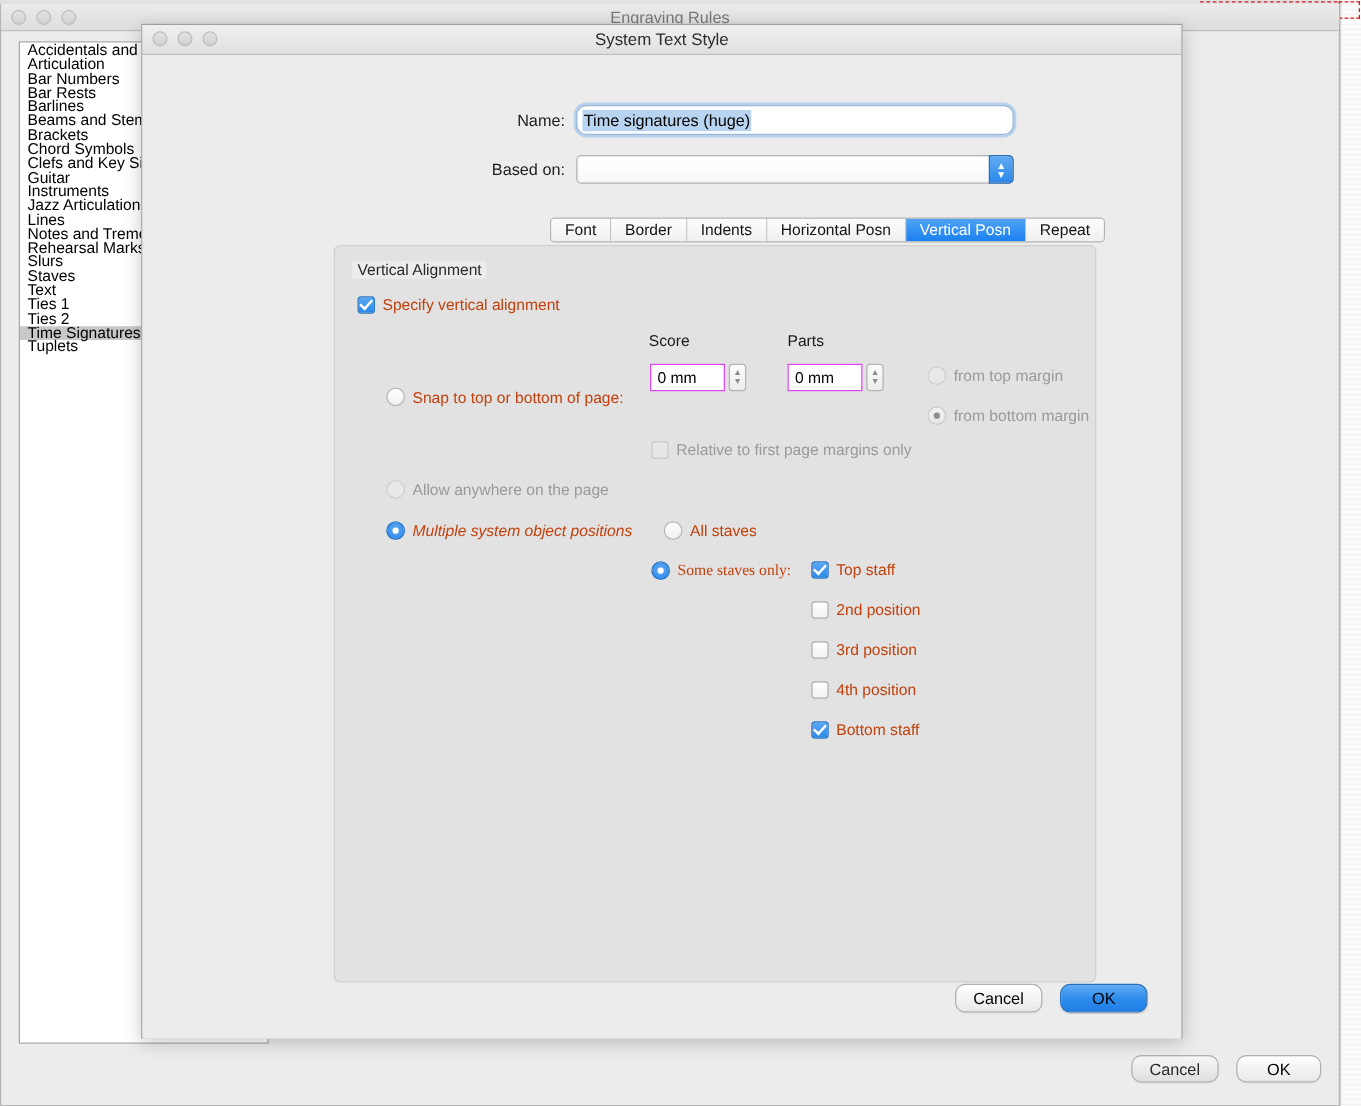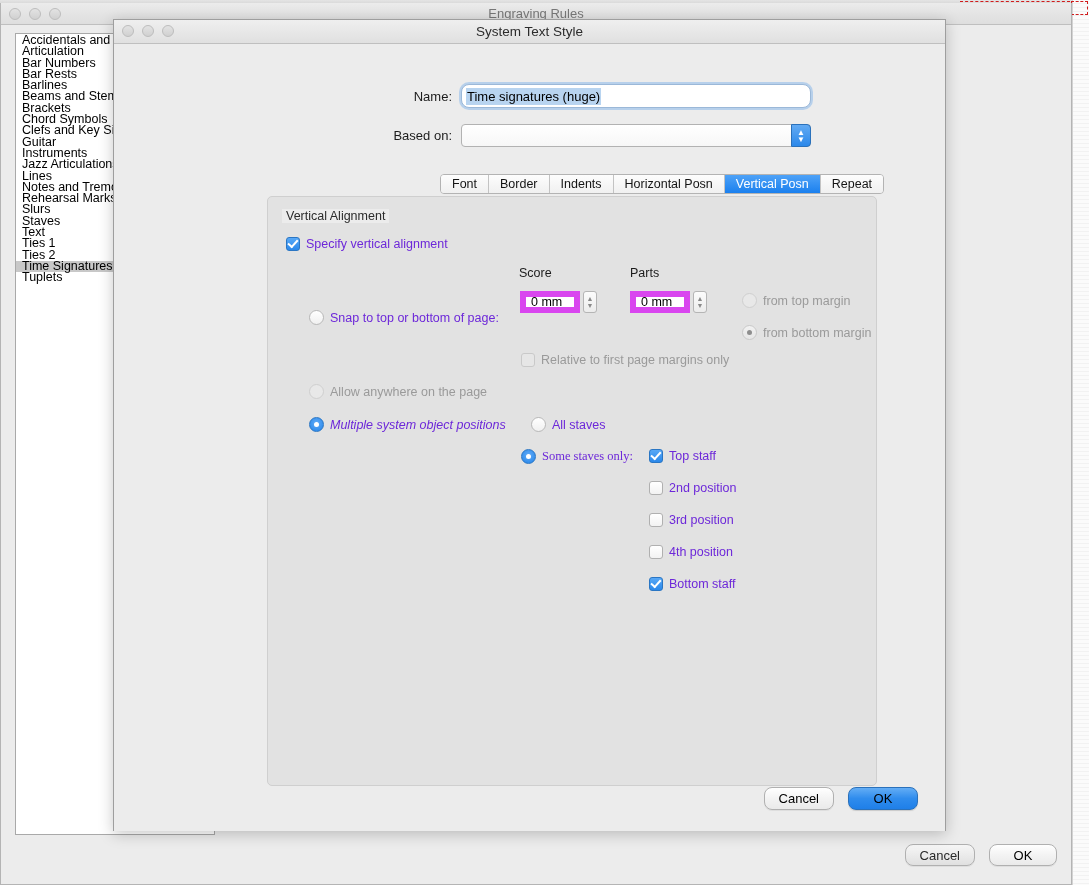--- a/index.html
+++ b/index.html
@@ -187,21 +187,21 @@
     border-radius: 5px;
   }
   .group-title {
     position: absolute; left: 168px; top: 165px;
     font-size: 12.5px; color: #2b2b2b;
     background: #ececec; padding: 0 4px;
   }
 
   
   .ctrl { position: absolute; display: flex; align-items: center; gap: 6px; }
-  .ctrl-label { font-size: 12.5px; color: #6d28d9; white-space: nowrap; }
+  .ctrl-label { font-size: 12.5px; color: #c2410c; white-space: nowrap; }
   .ctrl-label.dim { color: #9a9a9a; }
 
   .checkbox {
     width: 14px; height: 14px; border-radius: 3px;
     border: 1px solid #b0b0b0;
     background: linear-gradient(to bottom, #ffffff, #f2f2f2);
     display: flex; align-items: center; justify-content: center;
     flex: none;
   }
   .checkbox.checked {
@@ -234,21 +234,21 @@
   .radio.dim.selected {
     background: linear-gradient(to bottom, #f2f2f2, #e6e6e6); border-color: #c9c9c9;
   }
   .radio.dim.selected::after { background: #8e8e8e; width: 5px; height: 5px; }
 
   .col-header { position: absolute; font-size: 12.5px; color: #1b1b1b; }
 
   .spin-wrap { position: absolute; display: flex; align-items: center; gap: 3px; }
   .spin-field {
     width: 60px; height: 22px;
-    border: 6px solid #d946ef;
+    border: 1px solid #d946ef;
     background: #fff;
     display: flex; align-items: center;
     padding: 0 5px;
     font-size: 12.5px; color: #000;
   }
   .spin-btns {
     width: 14px; height: 22px;
     border: 1px solid #b5b5b5; border-radius: 3px;
     background: linear-gradient(to bottom, #fcfcfc, #ececec);
     display: flex; flex-direction: column;

